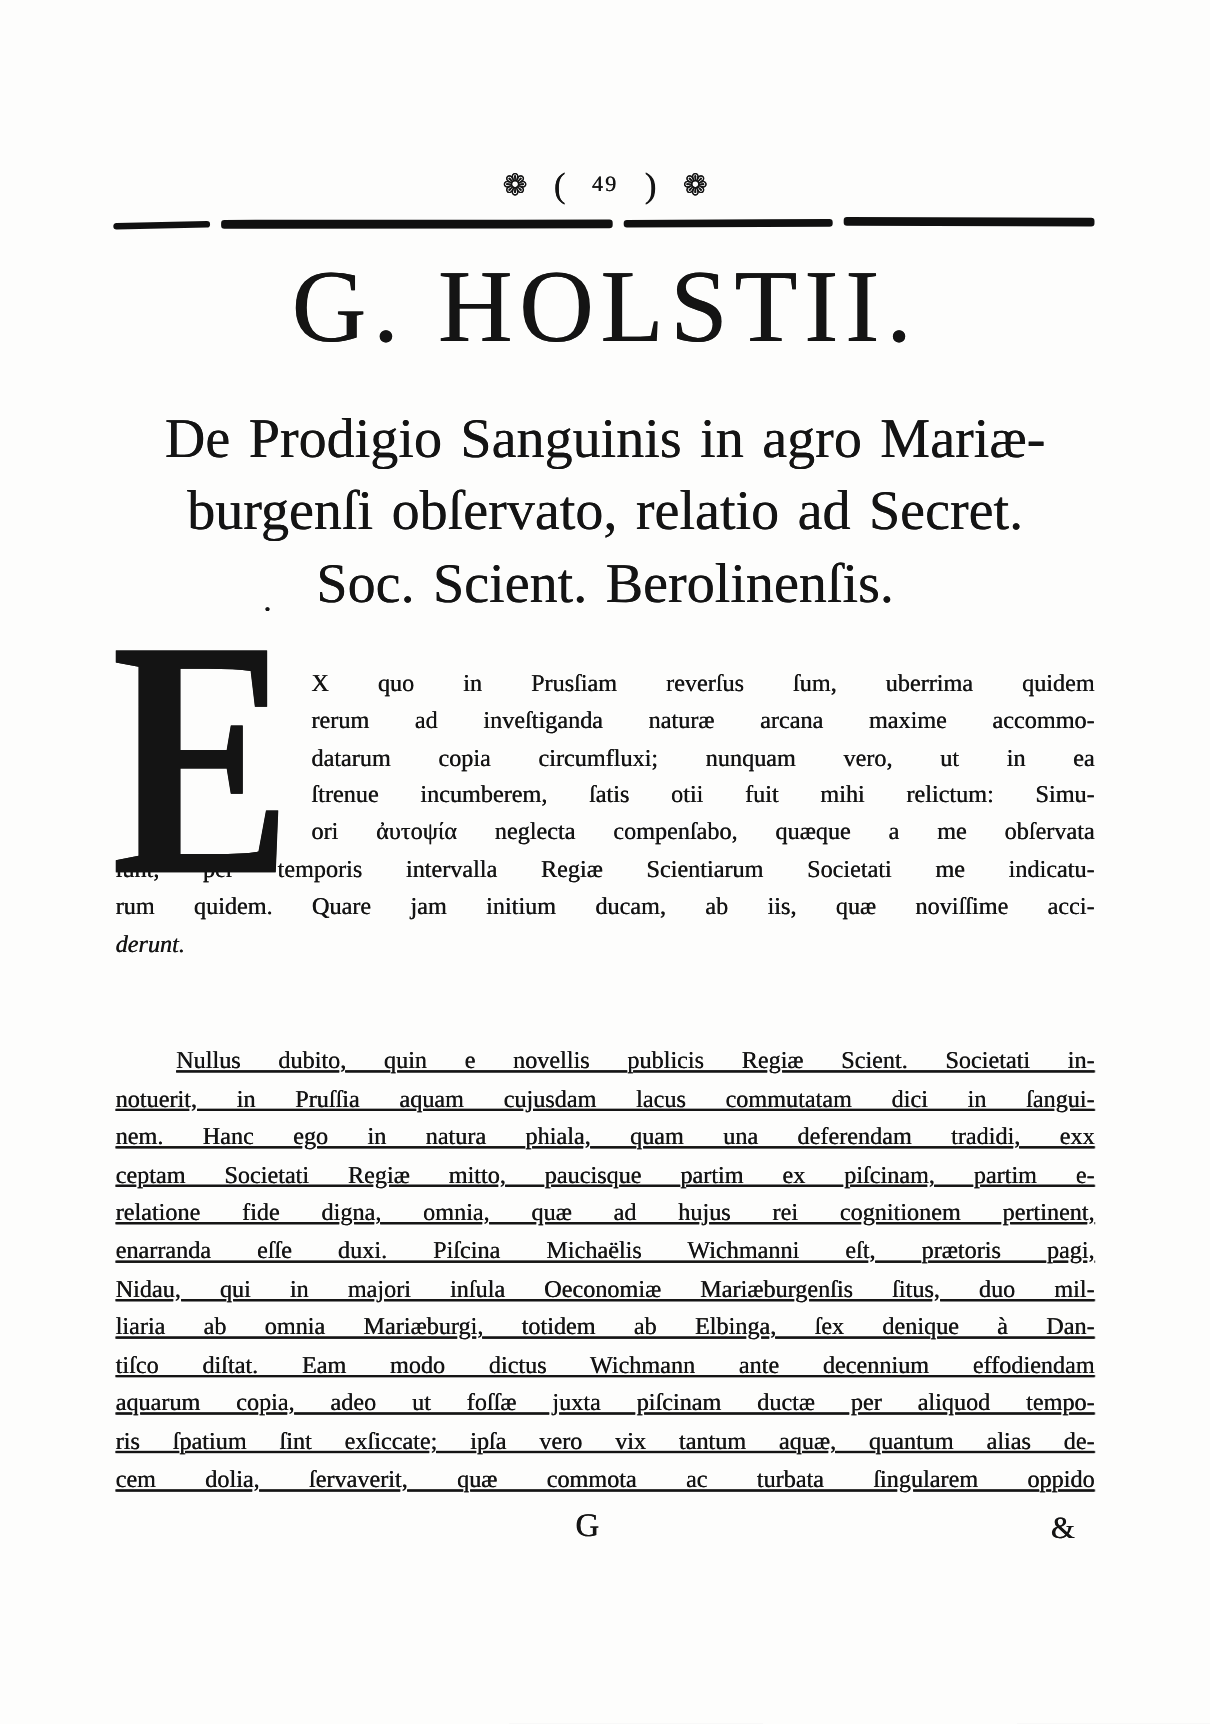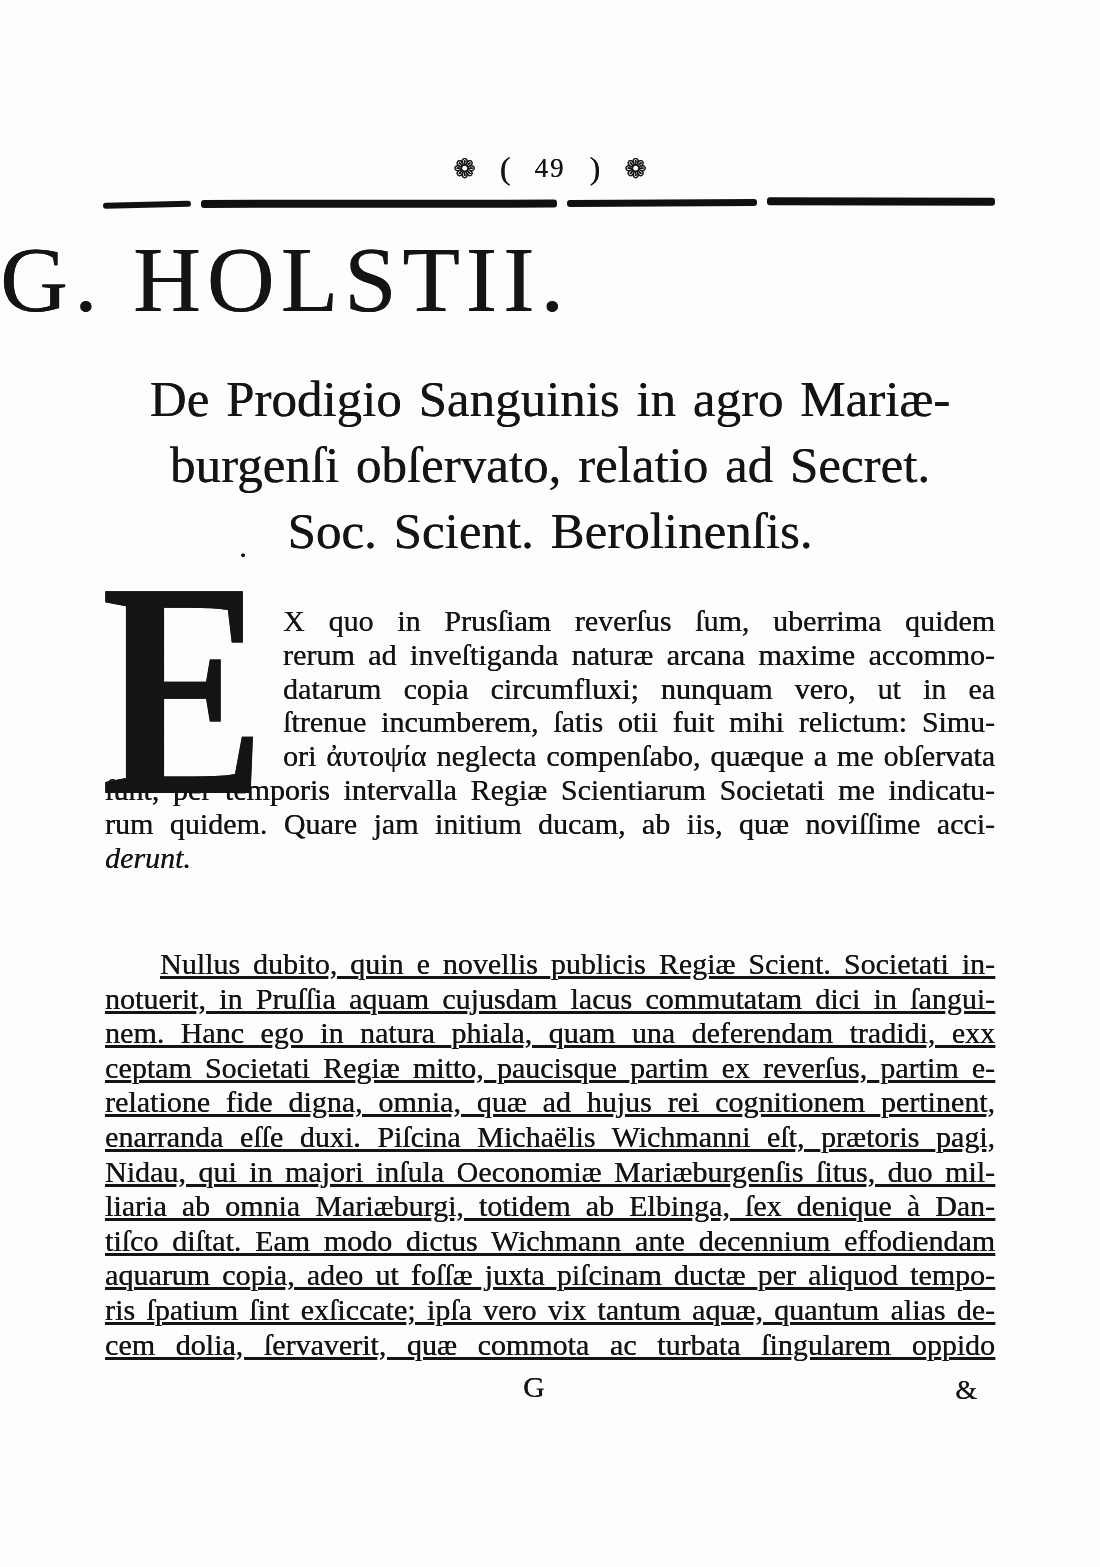--- a/index.html
+++ b/index.html
@@ -21,53 +21,54 @@
   .pagenum-row{
     position:absolute; top:150px; left:0; width:100%;
     display:flex; justify-content:center; align-items:center; gap:24px;
     font-size:30px;
   }
   .ornament{
     font-family:"DejaVu Sans",sans-serif;
     font-size:27px; line-height:1;
   }
   .pn-paren{ font-size:32px; }
-  .pn-num{ font-size:27px; letter-spacing:2px;text-align:right; }
+  .pn-num{ font-size:20px; letter-spacing:2px;text-align:right; }
 
   .head-rule{
     position:absolute; top:196px; left:103px; width:894px; height:14px;
     display:flex; align-items:center; gap:10px;
     transform:rotate(-0.25deg);
   }
   .head-rule .seg{ background:#101010; border-radius:3px; }
   .seg1{ width:88px;  height:6px; transform:rotate(-1deg);}
   .seg2{ width:356px; height:8px; transform:rotate(0.2deg);}
   .seg3{ width:190px; height:7px; }
   .seg4{ width:228px; height:8px; transform:rotate(0.4deg);}
 
   
   .doc-title{
     position:absolute; top:232px; left:0; width:100%;
+    text-align:center;
     font-size:94px; letter-spacing:6px; line-height:1;
     font-weight:normal; margin:0;
   }
   .doc-subtitle{
     position:absolute; top:366px; left:105px; width:890px;
     text-align:center;
     font-size:51px; line-height:66px; word-spacing:4px;
     font-weight:normal; margin:0;
   }
   .side-mark{
     position:absolute; left:133px; top:156px;
     font-size:30px;
   }
 
   
   .bodyline{
-    font-size:30px; line-height:33.8px;
+    font-size:22px; line-height:33.8px;
     text-align:justify; text-align-last:justify;
     word-spacing:1px;
   }
   .noj{ text-align:left; text-align-last:left;font-style:italic; }
 
   .para1{
     position:absolute; top:604px; left:105px; width:890px;
   }
   .para1 .indented{ margin-left:178px; }
   .drop-cap{
@@ -129,21 +130,21 @@
     <div class="bodyline indented">ori ἀυτοψία neglecta compenſabo, quæque a me obſervata</div>
     <div class="bodyline">ſunt, per temporis intervalla Regiæ Scientiarum Societati me indicatu-</div>
     <div class="bodyline">rum quidem. Quare jam initium ducam, ab iis, quæ noviſſime acci-</div>
     <div class="bodyline noj">derunt.</div>
   </section>
 
   <section class="para2 ink">
     <div class="bodyline first">Nullus dubito, quin e novellis publicis Regiæ Scient. Societati in-</div>
     <div class="bodyline">notuerit, in Pruſſia aquam cujusdam lacus commutatam dici in ſangui-</div>
     <div class="bodyline">nem. Hanc ego in natura phiala, quam una deferendam tradidi, exx</div>
-    <div class="bodyline">ceptam Societati Regiæ mitto, paucisque partim ex reverſus, partim e-</div>
+    <div class="bodyline">ceptam Societati Regiæ mitto, paucisque partim ex piſcinam, partim e-</div>
     <div class="bodyline">relatione fide digna, omnia, quæ ad hujus rei cognitionem pertinent,</div>
     <div class="bodyline">enarranda eſſe duxi. Piſcina Michaëlis Wichmanni eſt, prætoris pagi,</div>
     <div class="bodyline">Nidau, qui in majori inſula Oeconomiæ Mariæburgenſis ſitus, duo mil-</div>
     <div class="bodyline">liaria ab omnia Mariæburgi, totidem ab Elbinga, ſex denique à Dan-</div>
     <div class="bodyline">tiſco diſtat. Eam modo dictus Wichmann ante decennium effodiendam</div>
     <div class="bodyline">aquarum copia, adeo ut foſſæ juxta piſcinam ductæ per aliquod tempo-</div>
     <div class="bodyline">ris ſpatium ſint exſiccate; ipſa vero vix tantum aquæ, quantum alias de-</div>
     <div class="bodyline">cem dolia, ſervaverit, quæ commota ac turbata ſingularem oppido</div>
   </section>
 

